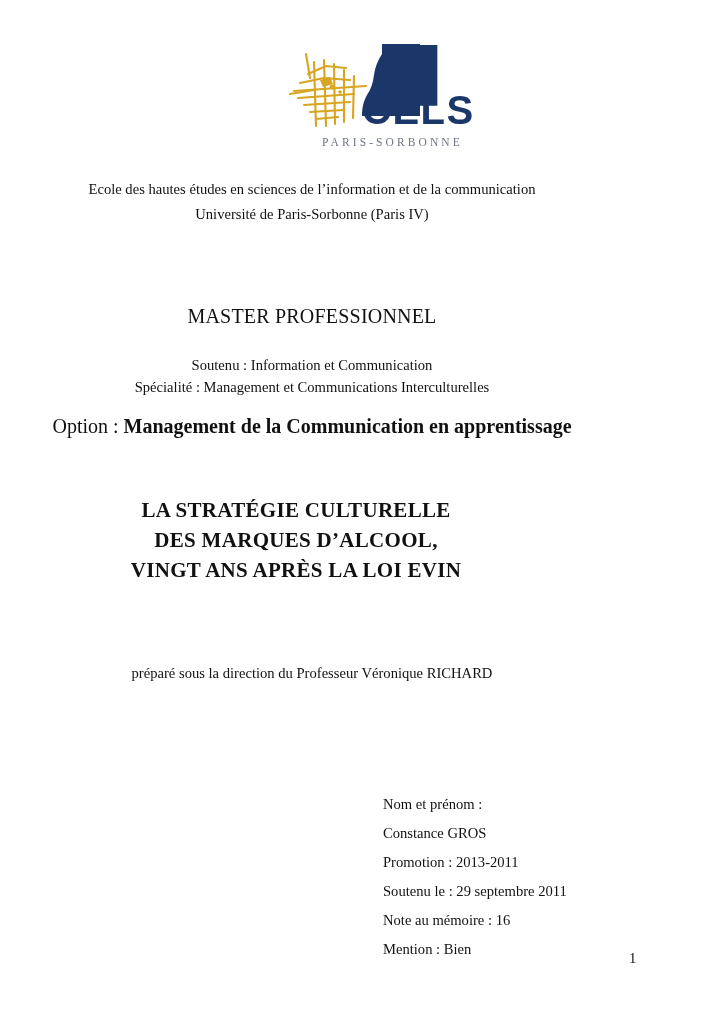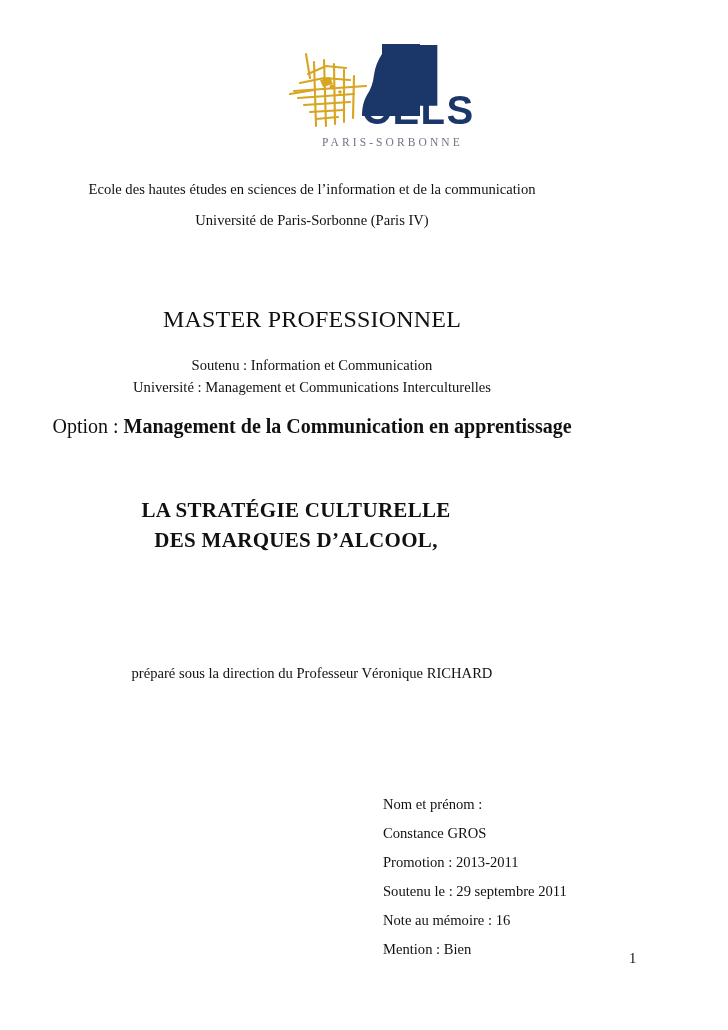--- a/index.html
+++ b/index.html
@@ -54,25 +54,25 @@
   
   .center-line {
     position: absolute;
     left: 0;
     width: 624px;
     text-align: center;
     line-height: 1.18;
   }
 
   .school-1 { top: 181px; font-size: 14.6px; }
-  .school-2 { top: 212px; font-size: 14.6px; }
+  .school-2 { top: 206px; font-size: 14.6px; }
 
   .master-title {
     top: 305px;
-    font-size: 24px;
+    font-size: 20px;
     letter-spacing: 0.2px;
   }
 
   .mention   { top: 357px; font-size: 14.6px; }
   .specialite{ top: 379px; font-size: 14.6px; }
   .option    { top: 415px; font-size: 20px; }
   .option b  { font-weight: bold; }
 
   .thesis-title {
     position: absolute;
@@ -148,27 +148,28 @@
     </div>
     <div class="logo-sub">PARIS-SORBONNE</div>
   </div>
 
   <div class="center-line school-1">Ecole des hautes études en sciences de l’information et de la communication</div>
   <div class="center-line school-2">Université de Paris-Sorbonne (Paris IV)</div>
 
   <div class="center-line master-title">MASTER PROFESSIONNEL</div>
 
   <div class="center-line mention">Soutenu : Information et Communication</div>
-  <div class="center-line specialite">Université : Management et Communications Interculturelles</div>
+  <div class="center-line specialite">Spécialité : Management et Communications Interculturelles</div>
 
   <div class="center-line option"><span>Option : </span><b>Management de la Communication en apprentissage</b></div>
 
   <div class="thesis-title">
     <div>LA STRATÉGIE CULTURELLE</div>
     <div>DES MARQUES D’ALCOOL,</div>
+    <div>VINGT ANS APRÈS LA LOI EVIN</div>
   </div>
 
   <div class="center-line supervisor">préparé sous la direction du Professeur Véronique RICHARD</div>
 
   <div class="info-block">
     <div class="info-line">Nom et prénom :</div>
     <div class="info-line">Constance GROS</div>
     <div class="info-line">Promotion : 2013-2011</div>
     <div class="info-line">Soutenu le : 29 septembre 2011</div>
     <div class="info-line">Note au mémoire : 16</div>

